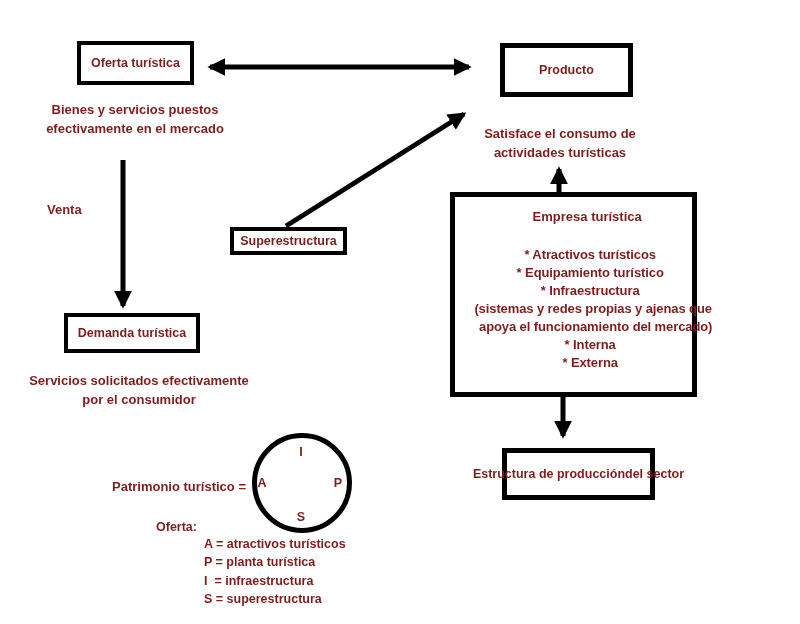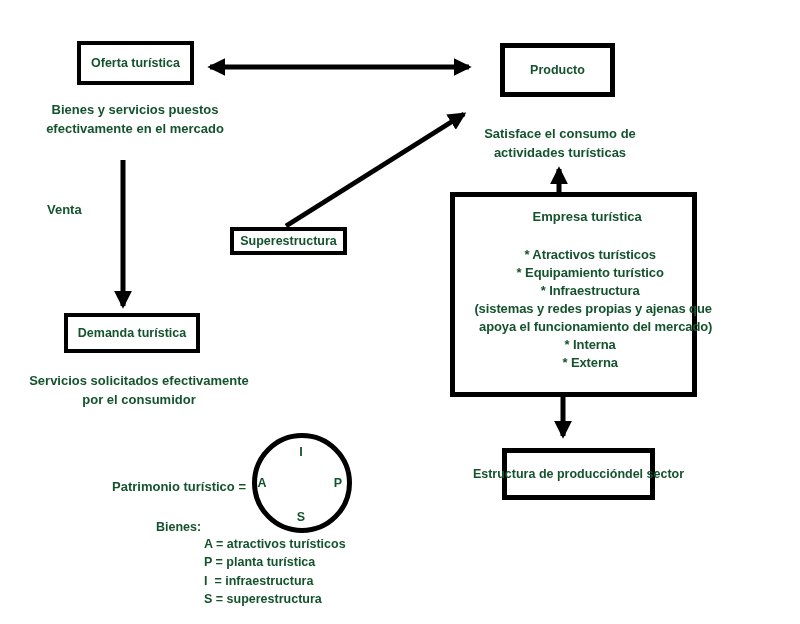--- a/index.html
+++ b/index.html
@@ -7,21 +7,21 @@
     padding: 0;
     background: #ffffff;
   }
   #canvas {
     position: relative;
     width: 800px;
     height: 624px;
     background: #ffffff;
     font-family: "Liberation Sans", sans-serif;
     font-weight: 700;
-    color: #14532d;
+    color: #7f1d1d;
     overflow: hidden;
   }
   #connectors {
     position: absolute;
     left: 0;
     top: 0;
   }
   .box {
     position: absolute;
     box-sizing: border-box;
@@ -104,21 +104,21 @@
     <line x1="286" y1="226" x2="464" y2="114" stroke="#000000" stroke-width="5" marker-end="url(#ah)"></line>
     <line x1="559" y1="192" x2="559" y2="169" stroke="#000000" stroke-width="5" marker-end="url(#ah)"></line>
     <line x1="563" y1="396" x2="563" y2="436" stroke="#000000" stroke-width="5" marker-end="url(#ah)"></line>
     <circle cx="302" cy="483" r="47.5" fill="#ffffff" stroke="#000000" stroke-width="5"></circle>
   </svg>
 
   <div class="box" id="box-oferta" style="left:77px; top:41px; width:117px; height:44px;">
     <span>Oferta turística</span>
   </div>
 
-  <div class="box thick" id="box-producto" style="left:500px; top:43px; width:115px; height:54px;">
+  <div class="box thick" id="box-producto" style="left:500px; top:43px; width:133px; height:54px;">
     <span>Producto</span>
   </div>
 
   <div class="box" id="box-superestructura" style="left:230px; top:227px; width:117px; height:28px;">
     <span>Superestructura</span>
   </div>
 
   <div class="box" id="box-demanda" style="left:64px; top:313px; width:136px; height:40px;">
     <span>Demanda turística</span>
   </div>
@@ -159,20 +159,20 @@
   </div>
 
   <div class="note right-align" style="left:100px; top:477px; width:146px;">Patrimonio turístico =</div>
 
   <div class="circle-letter" style="left:294px; top:445px;">I</div>
   <div class="circle-letter" style="left:255px; top:476px;">A</div>
   <div class="circle-letter" style="left:331px; top:476px;">P</div>
   <div class="circle-letter" style="left:294px; top:510px;">S</div>
 
   <div id="legend">
-    <div id="legend-title">Bienes:</div>
+    <div id="legend-title">Oferta:</div>
     <div class="legend-item">A = atractivos turísticos</div>
     <div class="legend-item">P = planta turística</div>
     <div class="legend-item">I  = infraestructura</div>
     <div class="legend-item">S = superestructura</div>
   </div>
 
 </div>
 
 </body></html>

